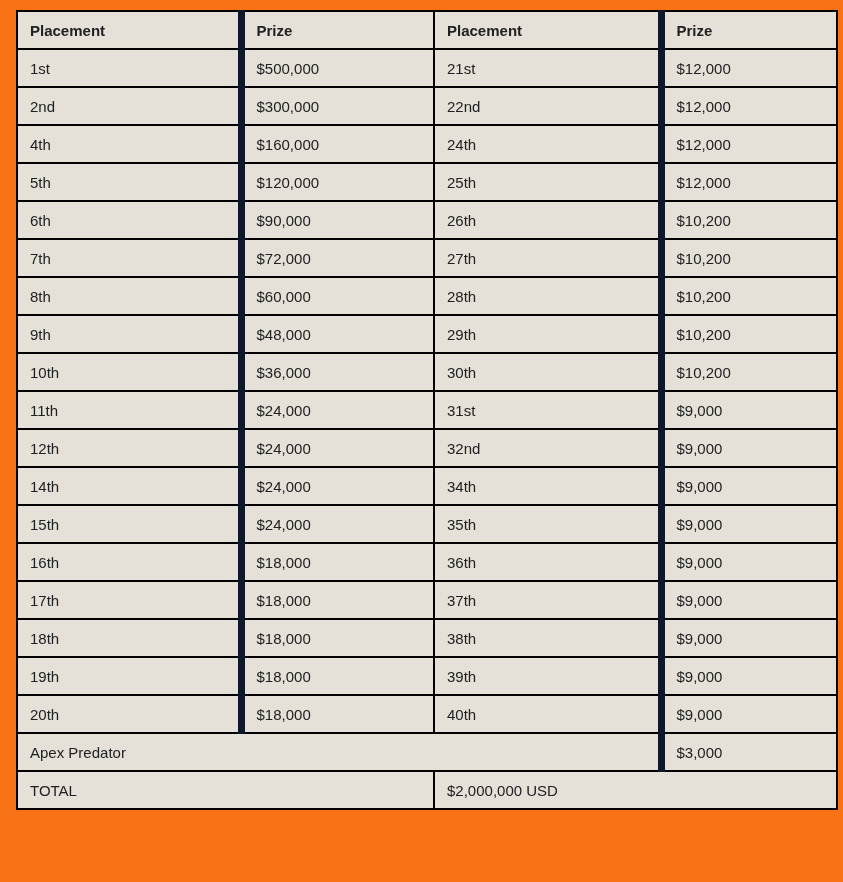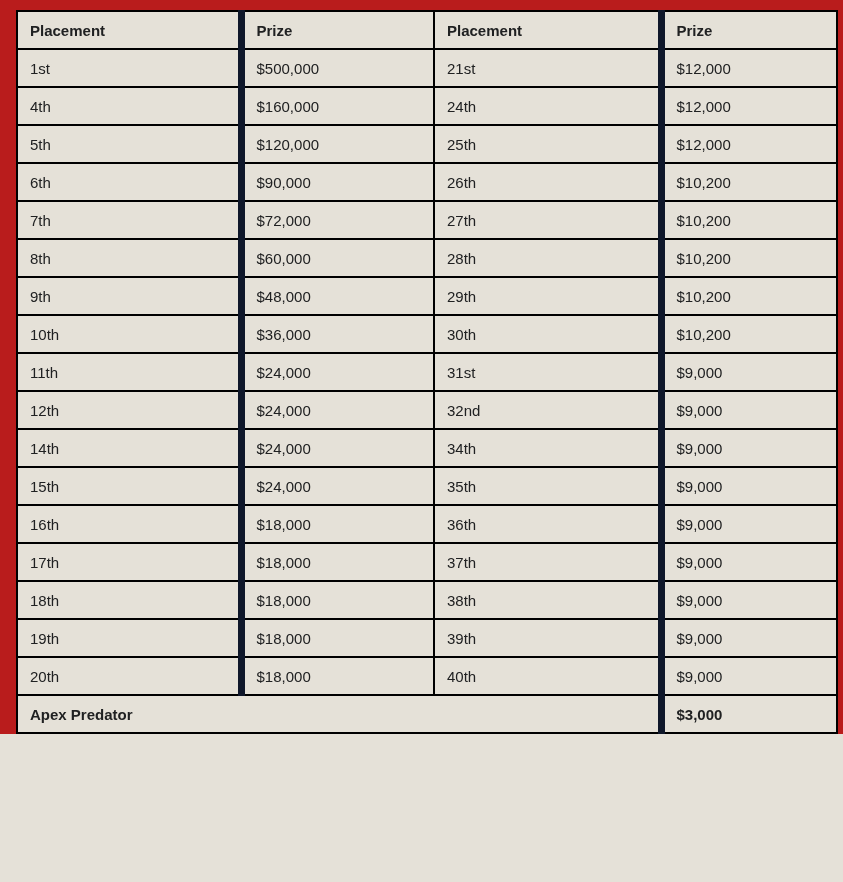--- a/index.html
+++ b/index.html
@@ -4,23 +4,23 @@
 <style>
   html, body {
     margin: 0;
     padding: 0;
     background: #e5e1d8;
     font-family: "Liberation Sans", sans-serif;
     color: #202122;
   }
   .page {
     width: 843px;
-    height: 734px;
+    height: 882px;
     overflow: hidden;
-    background: #b91c1c;
+    background: #f97316;
   }
   table.prize-table {
     border-collapse: collapse;
     table-layout: fixed;
     width: 820px;
     margin: 10px 0 0 16px;
     border: 2px solid #000;
     font-size: 15px;
     background: #e5e1d8;
   }
@@ -31,21 +31,21 @@
     padding: 0 12px;
     text-align: left;
     vertical-align: middle;
     overflow: hidden;
     white-space: nowrap;
   }
   .prize-table th { font-weight: bold; }
   
   .v1 { border-left: 7px solid #0f172a; }
   .v2 { border-left: 2px solid #000; }
-  .bold { font-weight: bold; margin-left: 41px; }
+  .bold { font-weight: normal; margin-left: 41px; }
   .center { text-align: center; }
 </style>
 </head>
 <body>
 
 <div class="page">
   <table class="prize-table">
     <colgroup>
       <col style="width:224px">
       <col style="width:193px">
@@ -61,20 +61,26 @@
       </tr>
     </thead>
     <tbody id="rows-body">
   <tr>
     <td>1st</td>
     <td class="v1">$500,000</td>
     <td class="v2">21st</td>
     <td class="v1">$12,000</td>
   </tr>
 
+  <tr>
+    <td>2nd</td>
+    <td class="v1">$300,000</td>
+    <td class="v2">22nd</td>
+    <td class="v1">$12,000</td>
+  </tr>
 
 
   <tr>
     <td>4th</td>
     <td class="v1">$160,000</td>
     <td class="v2">24th</td>
     <td class="v1">$12,000</td>
   </tr>
 
   <tr>

